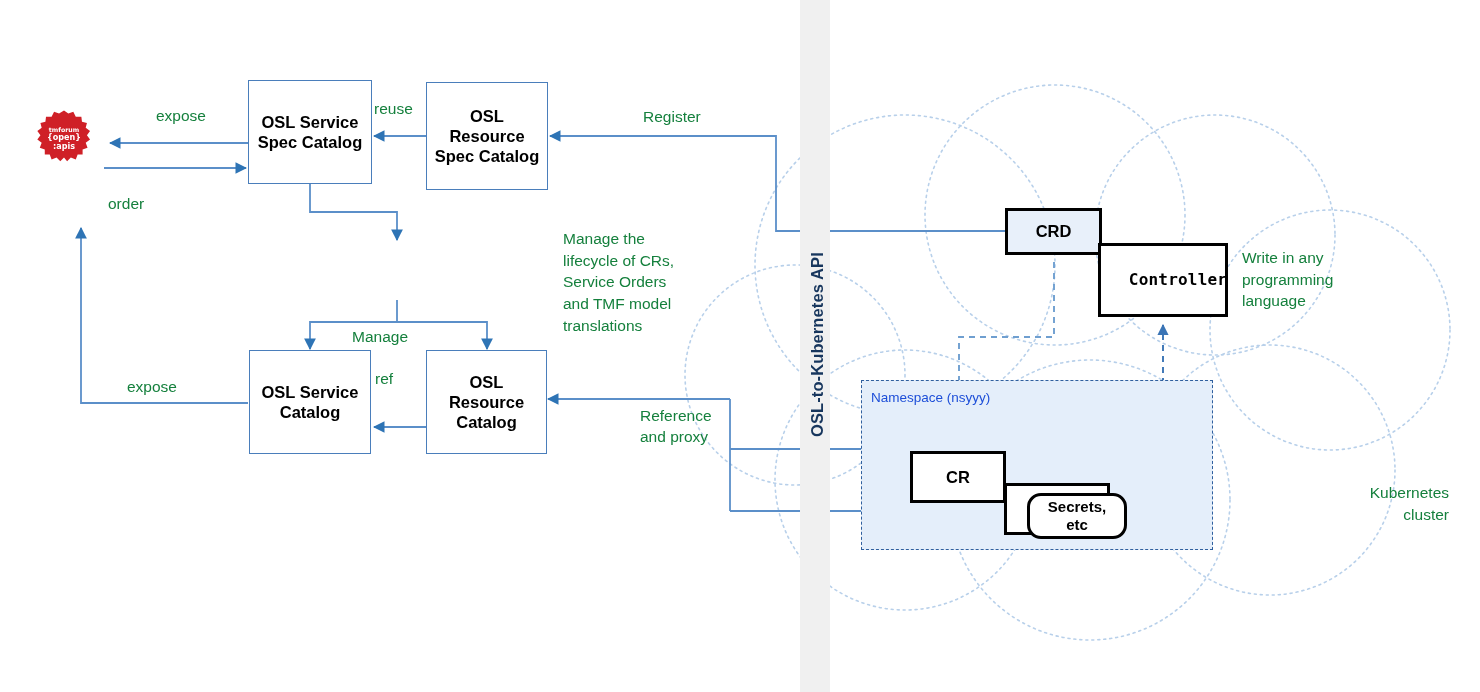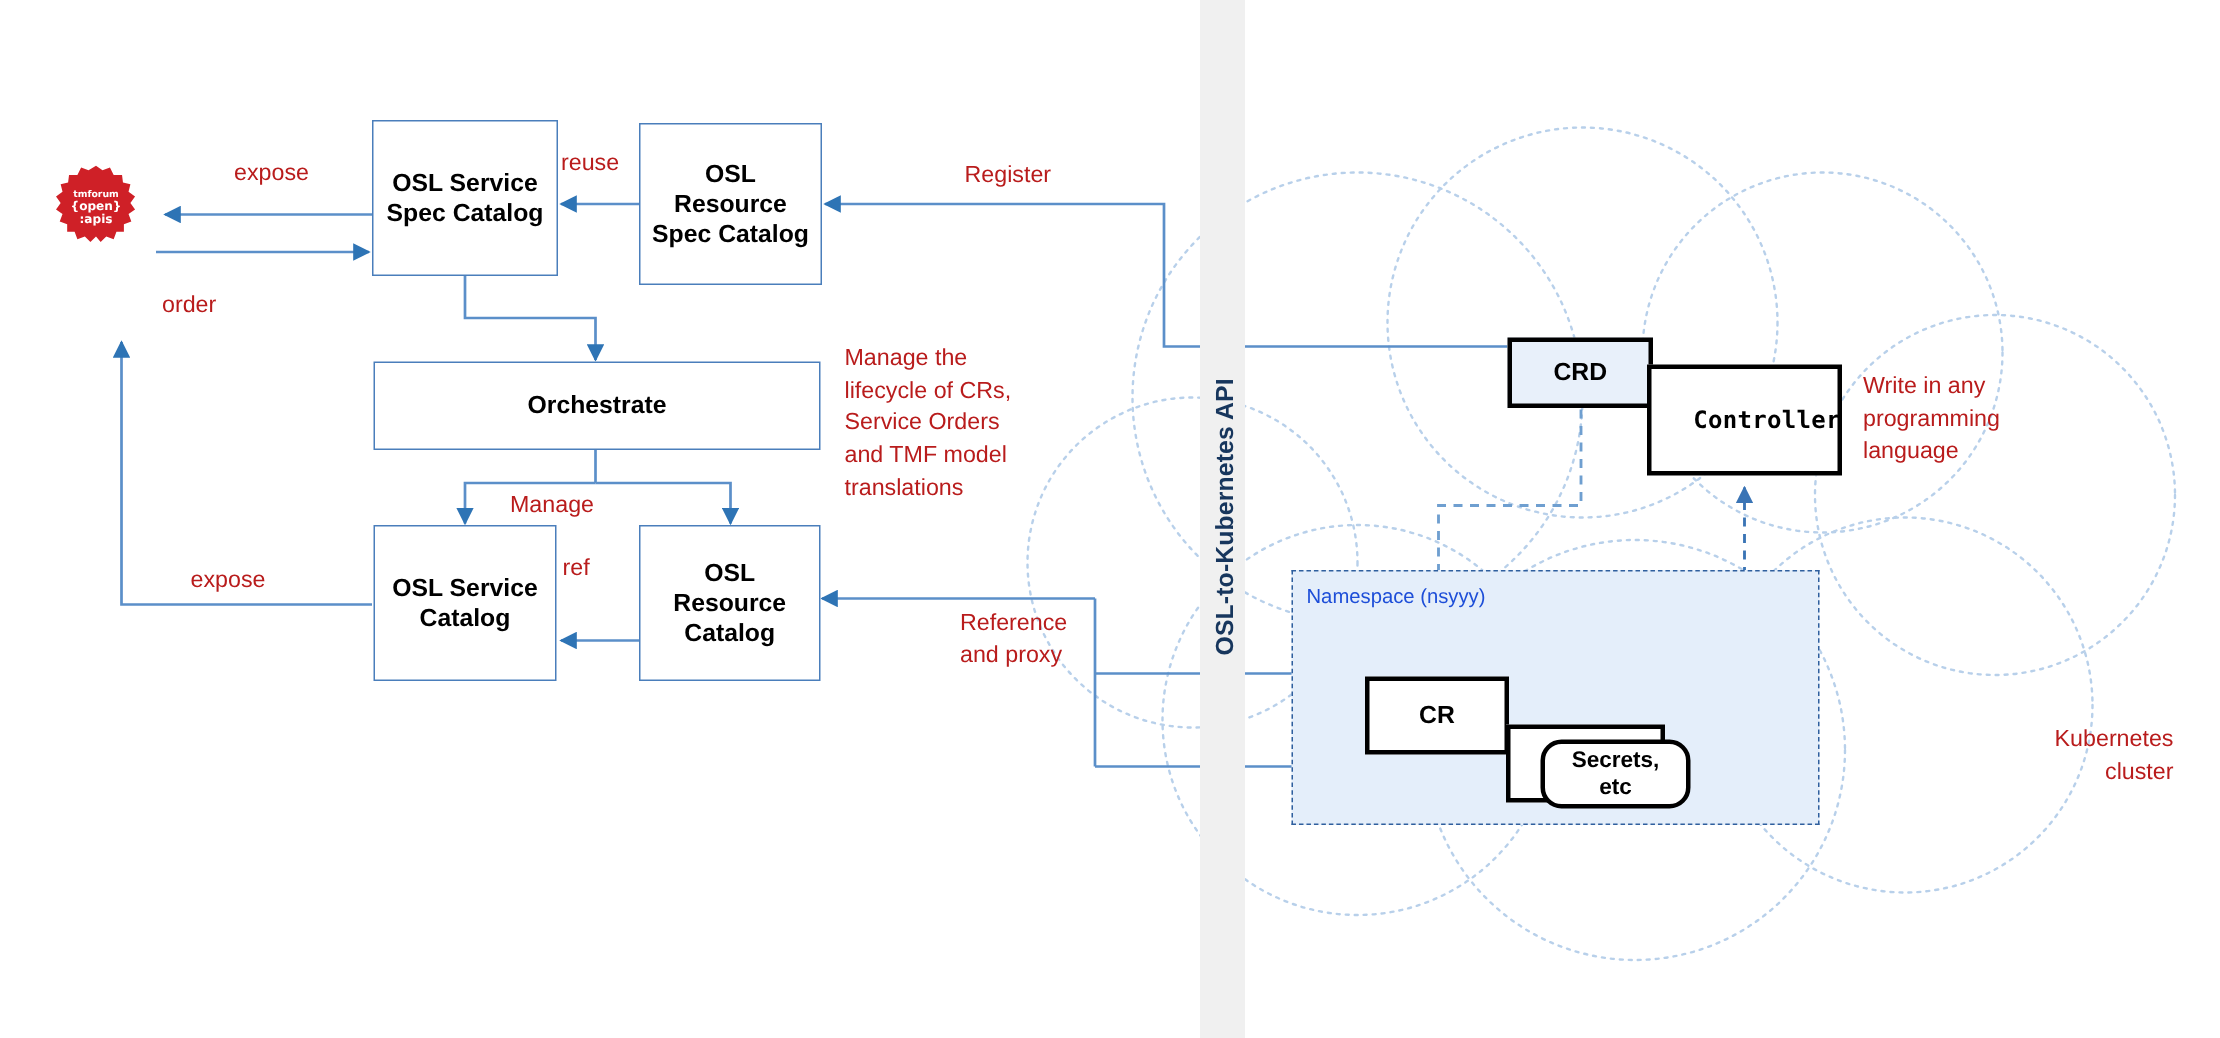--- a/index.html
+++ b/index.html
@@ -48,21 +48,21 @@
     font-size:16.5px;
   }
   .mono{
     font-family:"DejaVu Sans Mono", monospace;
     font-size:16px;
     letter-spacing:.2px;
     padding-left:30px;
   }
   .label{
     position:absolute;
-    color:#b91c1c;
+    color:#15803d;
     font-weight:normal;
     font-size:15.5px;
     line-height:1.33;
     white-space:pre-line;
   }
   .label-note{
     font-size:15.5px;
     line-height:1.4;
   }
   
@@ -179,51 +179,50 @@
     </svg>
   </div>
 
   <div class="node box-osl" style="left:248px;top:80px;width:124px;height:104px;white-space:pre-line;">OSL Service
 Spec Catalog</div>
 
   <div class="node box-osl" style="left:426px;top:82px;width:122px;height:108px;white-space:pre-line;">OSL
 Resource
 Spec Catalog</div>
 
-  <div class="node box-osl" style="left:249px;top:241px;width:298px;height:59px;">Orchestrate</div>
 
   <div class="node box-osl" style="left:249px;top:350px;width:122px;height:104px;white-space:pre-line;">OSL Service
 Catalog</div>
 
   <div class="node box-osl" style="left:426px;top:350px;width:121px;height:104px;white-space:pre-line;">OSL
 Resource
 Catalog</div>
 
   <div id="namespace-box" style="left:861px;top:380px;width:352px;height:170px;"></div>
   <div id="namespace-label" style="left:871px;top:390px;">Namespace (nsyyy)</div>
 
-  <div class="node box-k8s-fill" style="left:1005px;top:208px;width:97px;height:47px;margin-top:17px;">CRD</div>
+  <div class="node box-k8s-fill" style="left:1005px;top:208px;width:97px;height:47px;">CRD</div>
 
   <div class="node box-k8s mono" style="left:1098px;top:243px;width:130px;height:74px;">Controller</div>
 
   <div class="node box-k8s" style="left:910px;top:423px;width:96px;height:52px;margin-top:28px;">CR</div>
 
   <div class="stack-back" style="left:1004px;top:483px;width:100px;height:46px;"></div>
   <div class="node box-k8s" style="left:1027px;top:493px;width:100px;height:46px;white-space:pre-line;font-size:15px;border-radius:14px;">Secrets,
 etc</div>
 
   <div class="label" style="left:156px;top:106px;">expose</div>
 
   <div class="label" style="left:108px;top:174px;margin-top:20px;">order</div>
 
   <div class="label" style="left:374px;top:99px;">reuse</div>
 
   <div class="label" style="left:643px;top:107px;">Register</div>
 
-  <div class="label" style="left:340px;top:327px;">Manage</div>
+  <div class="label" style="left:352px;top:327px;">Manage</div>
 
   <div class="label" style="left:375px;top:369px;">ref</div>
 
   <div class="label" style="left:127px;top:377px;">expose</div>
 
   <div class="label" style="left:640px;top:406px;">Reference
 and proxy</div>
 
   <div class="label label-note" style="left:563px;top:228px;width:190px;">Manage the
 lifecycle of CRs,

